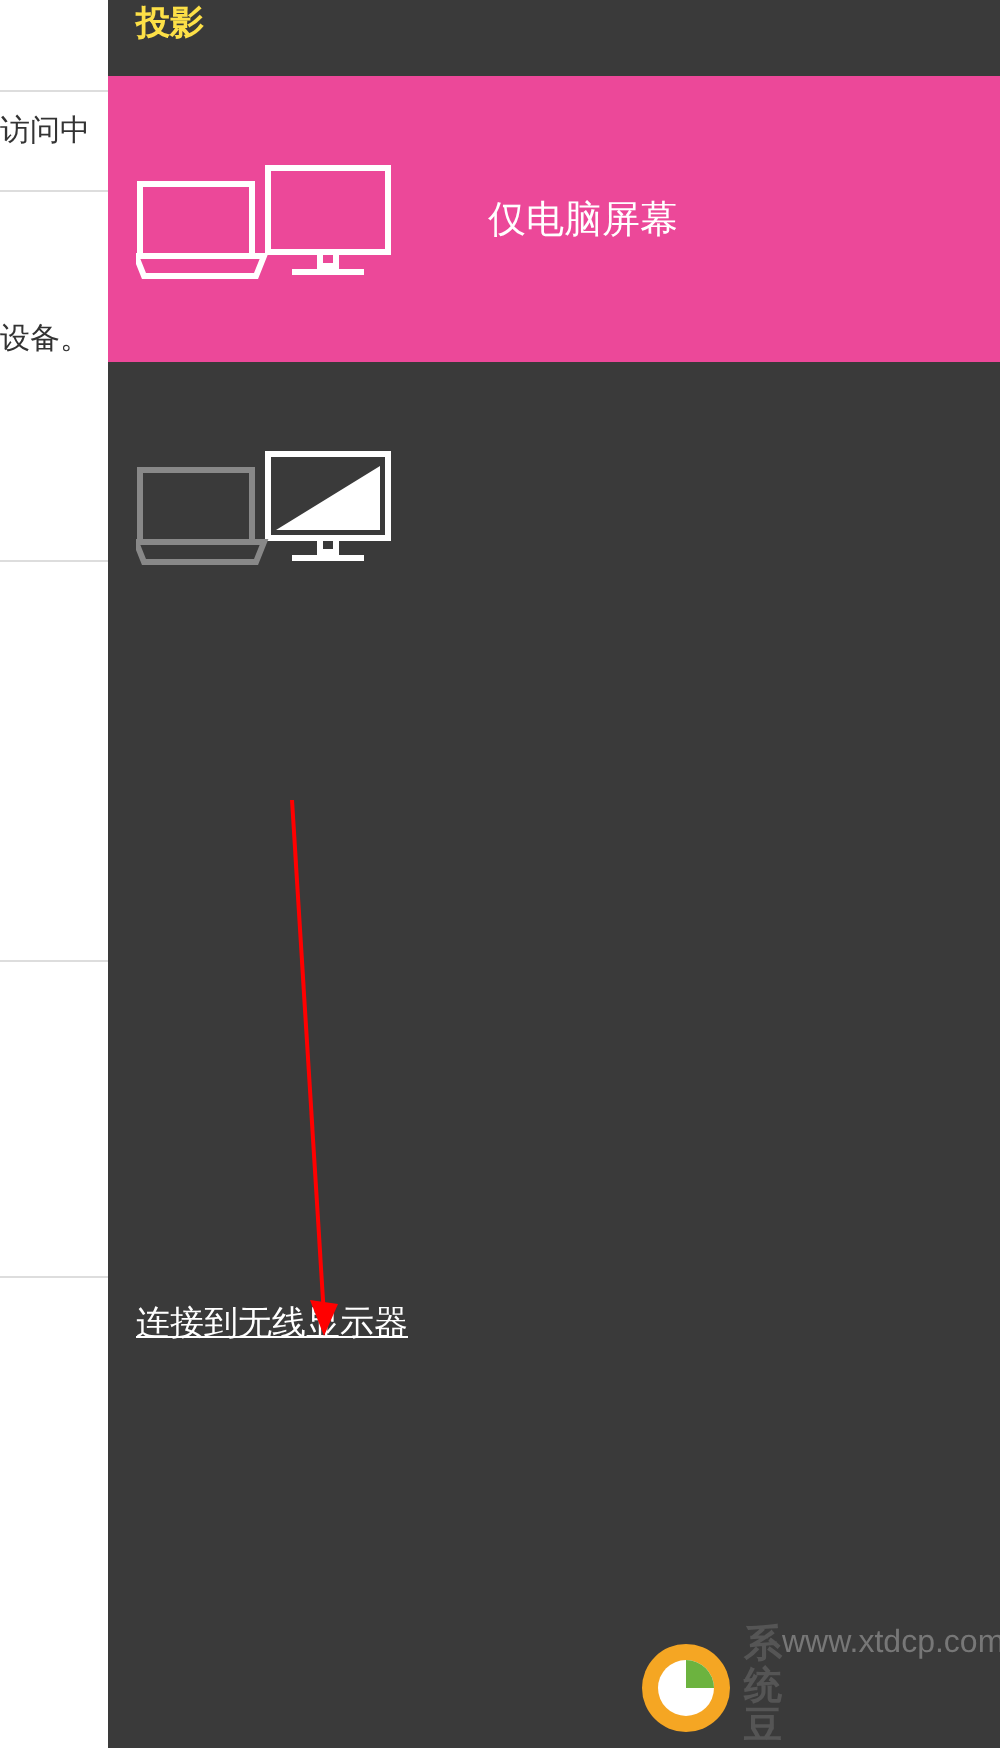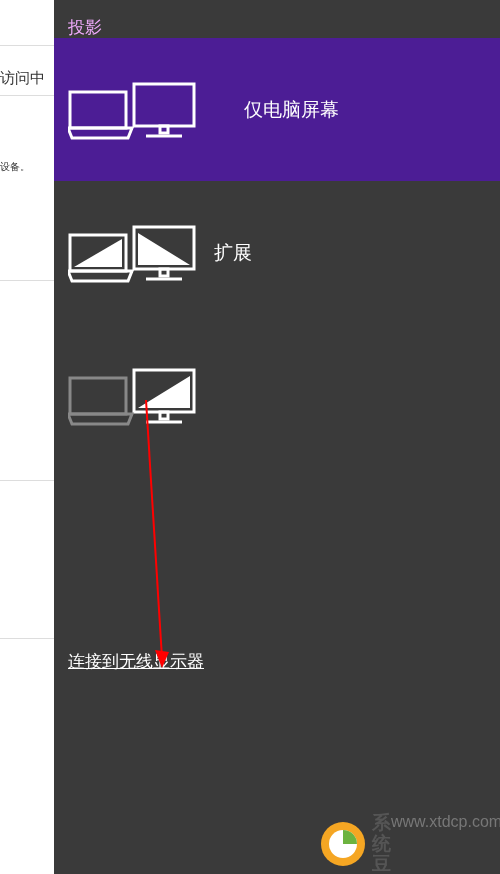--- a/index.html
+++ b/index.html
@@ -19,30 +19,30 @@
       position: absolute;
       left: 0;
       top: 0;
       width: 54px;
       height: 100%;
       background: #fff;
     }
     .bg-text-1 {
       position: absolute;
       left: 0;
-      top: 69px;
+      top: 56px;
       font-size: 15px;
       color: #333;
       white-space: nowrap;
     }
     .bg-text-2 {
       position: absolute;
       left: 0;
       top: 160px;
-      font-size: 10px;
+      font-size: 15px;
       color: #333;
       white-space: nowrap;
     }
     .bg-divider {
       position: absolute;
       left: 0;
       width: 54px;
       height: 1px;
       background: #ddd;
     }
@@ -57,35 +57,35 @@
       flex-direction: column;
     }
     .panel-header {
       height: 38px;
       padding: 0 14px;
       display: flex;
       align-items: flex-start;
       background: #3a3a3a;
     }
     .panel-title {
-      color: #f0abfc;
+      color: #fde047;
       font-size: 17px;
-      font-weight: 400;
-      padding-top: 16px;
+      font-weight: 700;
+      padding-top: 0;
     }
     .project-option {
       height: 143px;
       display: flex;
       align-items: center;
       padding-left: 14px;
       gap: 18px;
       cursor: pointer;
     }
     .project-option.selected {
-      background: #4c1d95;
+      background: #ec4899;
       gap: 48px;
     }
     .option-icon {
       width: 128px;
       height: 60px;
       flex-shrink: 0;
     }
     .option-label {
       color: #fff;
       font-size: 19px;
@@ -161,34 +161,20 @@
         <rect x="66" y="4" width="60" height="42" fill="none" stroke="#fff" stroke-width="3"></rect>
         <path d="M0 48 L64 48 L60 58 L4 58 Z" fill="none" stroke="#fff" stroke-width="3"></path>
         <rect x="92" y="46" width="8" height="7" fill="none" stroke="#fff" stroke-width="3"></rect>
         <line x1="78" y1="56" x2="114" y2="56" stroke="#fff" stroke-width="3"></line>
       </svg>
     </span>
     <span class="option-label">仅电脑屏幕</span>
   </div>
 
 
-  <div class="project-option">
-    <span class="option-icon">
-      <svg width="128" height="60" viewBox="0 0 128 60">
-        <rect x="2" y="12" width="56" height="36" fill="none" stroke="#fff" stroke-width="3"></rect>
-        <path d="M6 44 L54 16 L54 44 Z" fill="#fff"></path>
-        <rect x="66" y="4" width="60" height="42" fill="none" stroke="#fff" stroke-width="3"></rect>
-        <path d="M70 42 L70 10 L122 42 Z" fill="#fff"></path>
-        <path d="M0 48 L64 48 L60 58 L4 58 Z" fill="none" stroke="#fff" stroke-width="3"></path>
-        <rect x="92" y="46" width="8" height="7" fill="none" stroke="#fff" stroke-width="3"></rect>
-        <line x1="78" y1="56" x2="114" y2="56" stroke="#fff" stroke-width="3"></line>
-      </svg>
-    </span>
-    <span class="option-label">扩展</span>
-  </div>
 
   <div class="project-option">
     <span class="option-icon">
       <svg width="128" height="60" viewBox="0 0 128 60">
         <rect x="2" y="12" width="56" height="36" fill="none" stroke="#888" stroke-width="3"></rect>
         <rect x="66" y="4" width="60" height="42" fill="none" stroke="#fff" stroke-width="3"></rect>
         <path d="M70 42 L122 10 L122 42 Z" fill="#fff"></path>
         <path d="M0 48 L64 48 L60 58 L4 58 Z" fill="none" stroke="#888" stroke-width="3"></path>
         <rect x="92" y="46" width="8" height="7" fill="none" stroke="#fff" stroke-width="3"></rect>
         <line x1="78" y1="56" x2="114" y2="56" stroke="#fff" stroke-width="3"></line>

